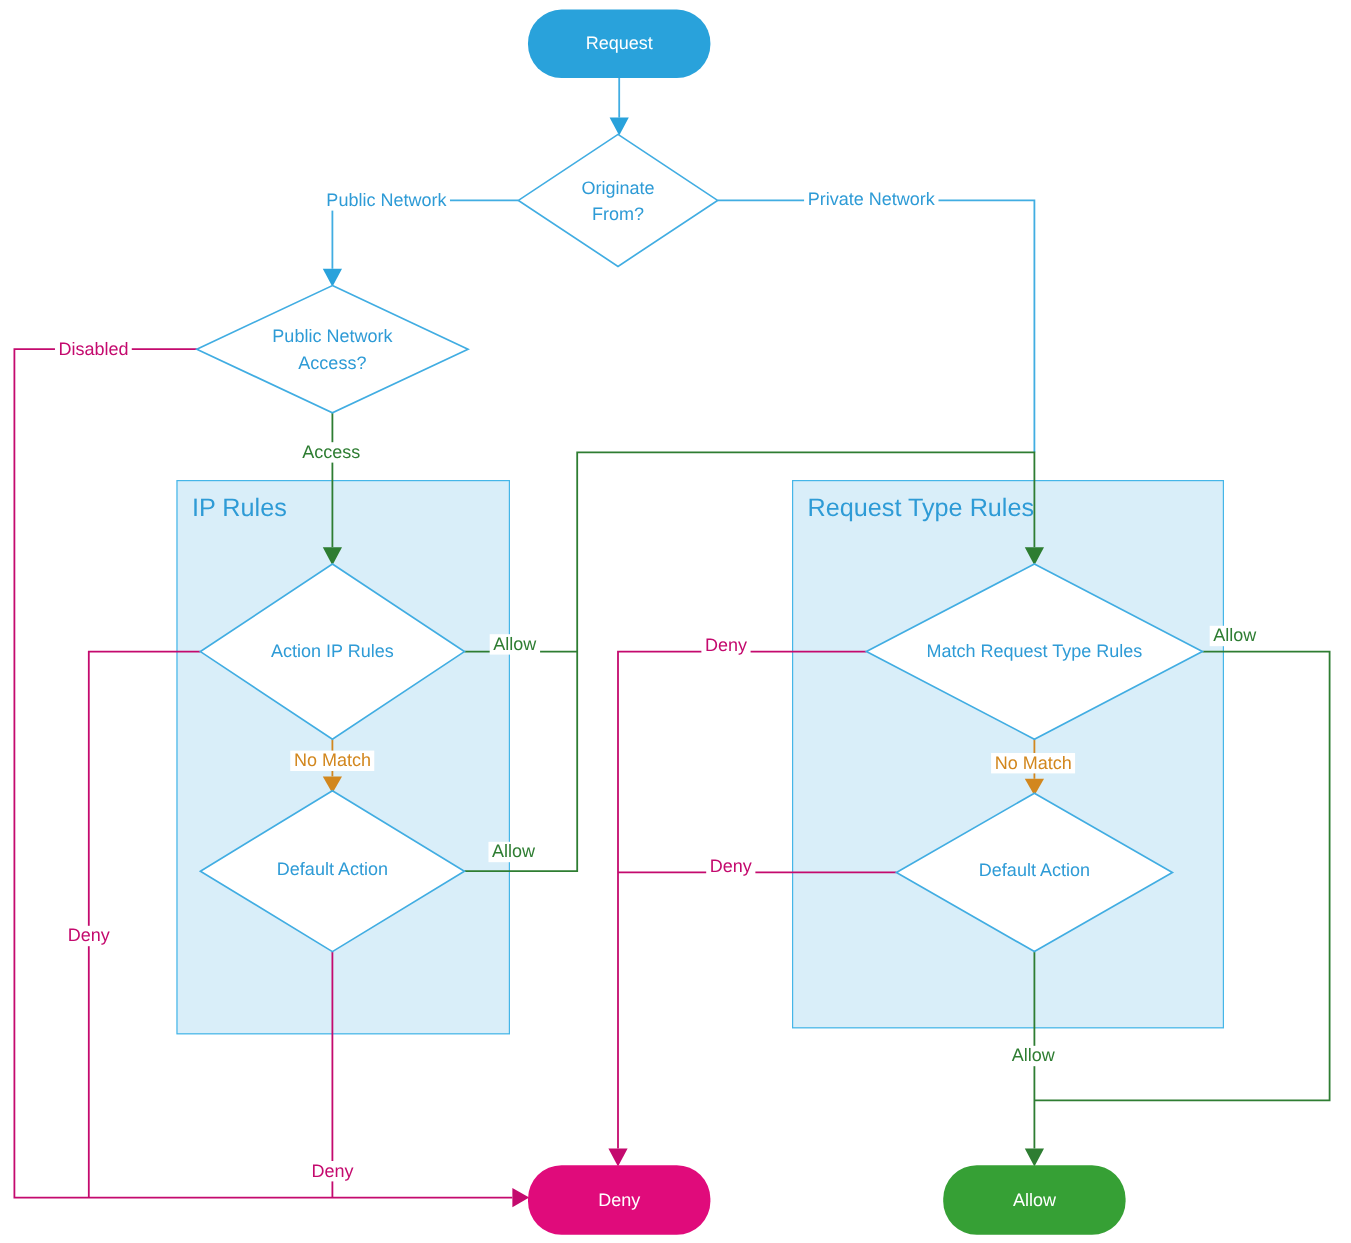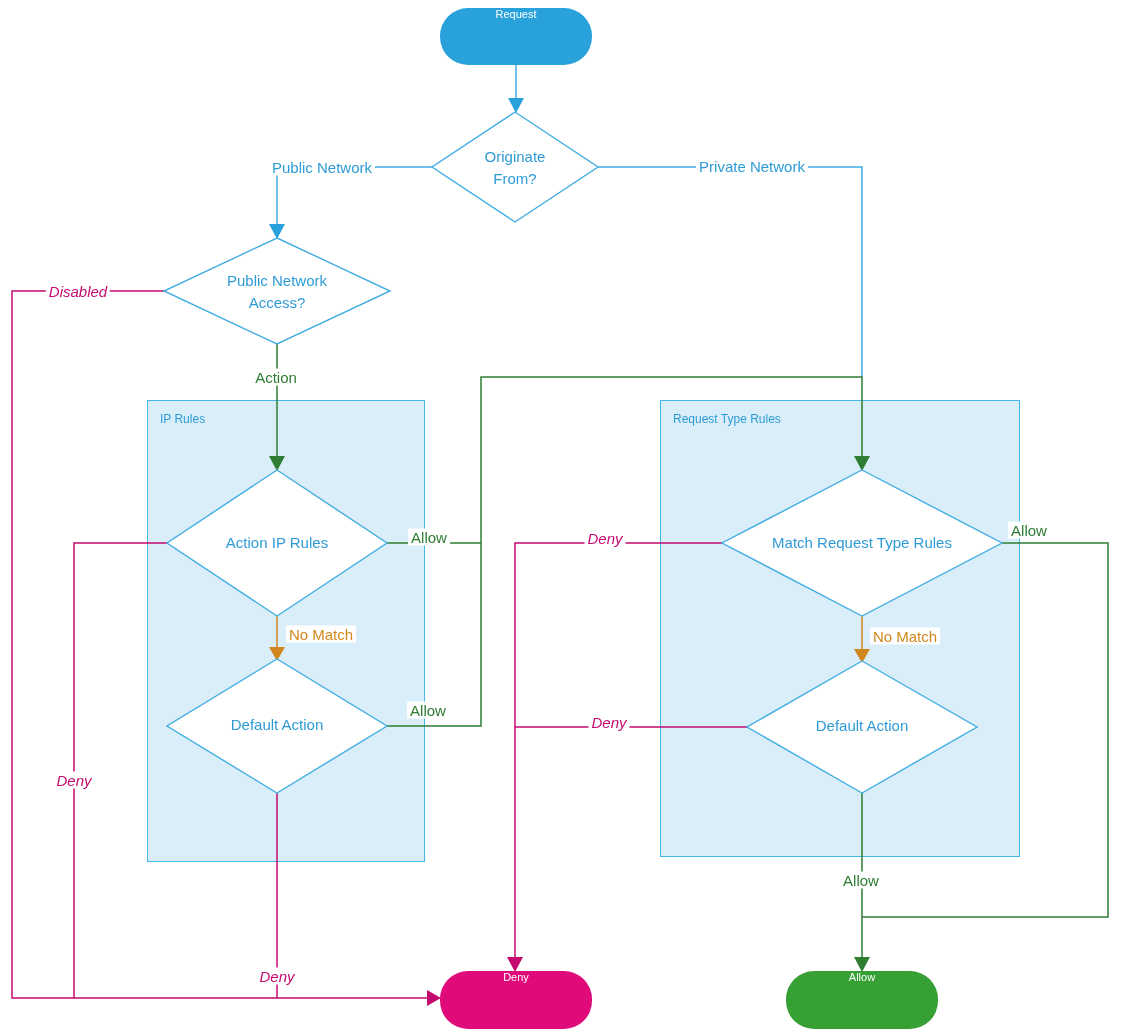--- a/index.html
+++ b/index.html
@@ -11,56 +11,56 @@
   }
   html,body{margin:0;padding:0;background:#fff;}
   .canvas{
     position:relative;width:1126px;height:1036px;overflow:hidden;
     font-family:"Liberation Sans","DejaVu Sans",sans-serif;background:#fff;
   }
   
   .group-box{position:absolute;background:var(--box-fill);border:1.6px solid var(--box-stroke);box-sizing:border-box;z-index:1;}
   .box-ip{left:147px;top:400px;width:278px;height:462px;}
   .box-rt{left:660px;top:400px;width:360px;height:457px;}
-  .group-title{position:absolute;left:12px;top:11px;color:var(--blue-text);font-size:12px;}
+  .group-title{position:absolute;left:12px;top:11px;color:var(--blue-text);font-size:21px;}
   
   svg.wires{position:absolute;left:0;top:0;z-index:2;pointer-events:none;}
   .edge-blue{stroke:var(--blue-stroke);fill:none;stroke-width:1.5;}
   .edge-green{stroke:var(--green-line);fill:none;stroke-width:1.5;}
   .edge-magenta{stroke:var(--magenta-line);fill:none;stroke-width:1.5;}
   .edge-orange{stroke:var(--orange-line);fill:none;stroke-width:1.5;}
   .arrow-blue{fill:var(--blue-fill);stroke:none;}
   .arrow-green{fill:var(--green-line);stroke:none;}
   .arrow-magenta{fill:var(--magenta-line);stroke:none;}
   .arrow-orange{fill:var(--orange-line);stroke:none;}
   .diamond{fill:#ffffff;stroke:var(--blue-stroke);stroke-width:1.4;}
   
-  .pill{position:absolute;z-index:3;border-radius:28px;color:#fff;font-size:11px;
-        display:flex;align-items:flex-start;justify-content:center;}
+  .pill{position:absolute;z-index:3;border-radius:28px;color:#fff;font-size:15px;
+        display:flex;align-items:center;justify-content:center;}
   .pill-request{left:440px;top:8px;width:152px;height:57px;background:var(--blue-fill);}
   .pill-deny{left:440px;top:971px;width:152px;height:58px;background:var(--magenta-fill);}
   .pill-allow{left:786px;top:971px;width:152px;height:58px;background:var(--green-fill);}
   
   .diamond-label{position:absolute;z-index:4;transform:translate(-50%,-50%);
         text-align:center;color:var(--blue-text);font-size:15px;line-height:1.45;}
   .dl-originate{left:515px;top:168px;width:100px;}
   .dl-pna{left:277px;top:292px;width:150px;text-align:center;}
   .dl-matchip{left:277px;top:543px;width:200px;}
   .dl-defl{left:277px;top:725px;width:200px;}
   .dl-matchrt{left:862px;top:543px;width:260px;}
   .dl-defr{left:862px;top:726px;width:200px;}
   
   .edge-label{position:absolute;z-index:4;transform:translate(-50%,-50%);
         background:#fff;padding:0 3px;font-size:15px;white-space:nowrap;}
   .lbl-blue{color:var(--blue-text);}
   .lbl-green{color:var(--green-line);}
-  .lbl-magenta{color:var(--magenta-line);font-style:italic;}
-  .lbl-orange{color:var(--orange-line);margin-left:44px;}
+  .lbl-magenta{color:var(--magenta-line);}
+  .lbl-orange{color:var(--orange-line);}
   .lbl-public-network{left:322px;top:167px;text-align:right;}
-  .lbl-private-network{left:752px;top:166px;}
+  .lbl-private-network{left:726px;top:166px;}
   .lbl-disabled{left:78px;top:291px;}
   .lbl-enabled{left:276px;top:377px;}
   .lbl-match-ip-allow{left:429px;top:537px;}
   .lbl-match-ip-nomatch{left:277px;top:634px;}
   .lbl-match-ip-deny{left:74px;top:780px;}
   .lbl-ip-default-allow{left:428px;top:710px;}
   .lbl-ip-default-deny{left:277px;top:976px;}
   .lbl-match-rt-allow{left:1029px;top:530px;}
   .lbl-match-rt-deny{left:605px;top:538px;}
   .lbl-match-rt-nomatch{left:861px;top:636px;}
@@ -135,21 +135,21 @@
   <div class="diamond-label dl-originate">Originate From?</div>
   <div class="diamond-label dl-pna">Public Network Access?</div>
   <div class="diamond-label dl-matchip">Action IP Rules</div>
   <div class="diamond-label dl-defl">Default Action</div>
   <div class="diamond-label dl-matchrt">Match Request Type Rules</div>
   <div class="diamond-label dl-defr">Default Action</div>
 
   <div class="edge-label lbl-blue lbl-public-network">Public Network</div>
   <div class="edge-label lbl-blue lbl-private-network">Private Network</div>
   <div class="edge-label lbl-magenta lbl-disabled">Disabled</div>
-  <div class="edge-label lbl-green lbl-enabled">Action</div>
+  <div class="edge-label lbl-green lbl-enabled">Access</div>
   <div class="edge-label lbl-green lbl-match-ip-allow">Allow</div>
   <div class="edge-label lbl-orange lbl-match-ip-nomatch">No Match</div>
   <div class="edge-label lbl-magenta lbl-match-ip-deny">Deny</div>
   <div class="edge-label lbl-green lbl-ip-default-allow">Allow</div>
   <div class="edge-label lbl-magenta lbl-ip-default-deny">Deny</div>
   <div class="edge-label lbl-green lbl-match-rt-allow">Allow</div>
   <div class="edge-label lbl-magenta lbl-match-rt-deny">Deny</div>
   <div class="edge-label lbl-orange lbl-match-rt-nomatch">No Match</div>
   <div class="edge-label lbl-green lbl-rt-default-allow">Allow</div>
   <div class="edge-label lbl-magenta lbl-rt-default-deny">Deny</div>

